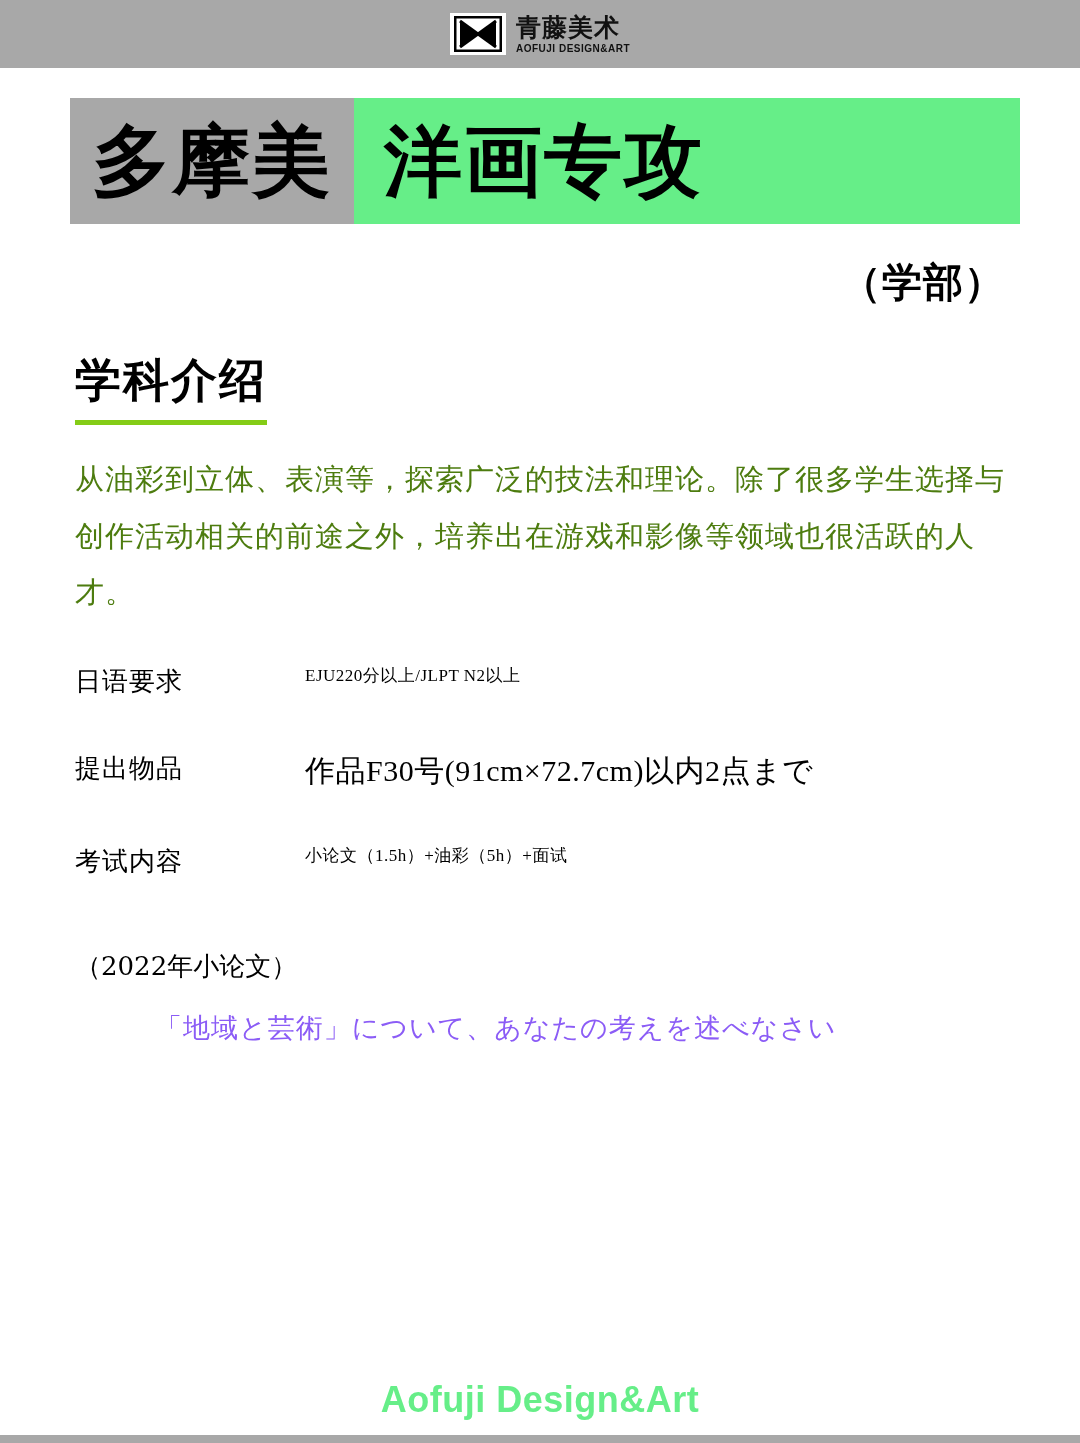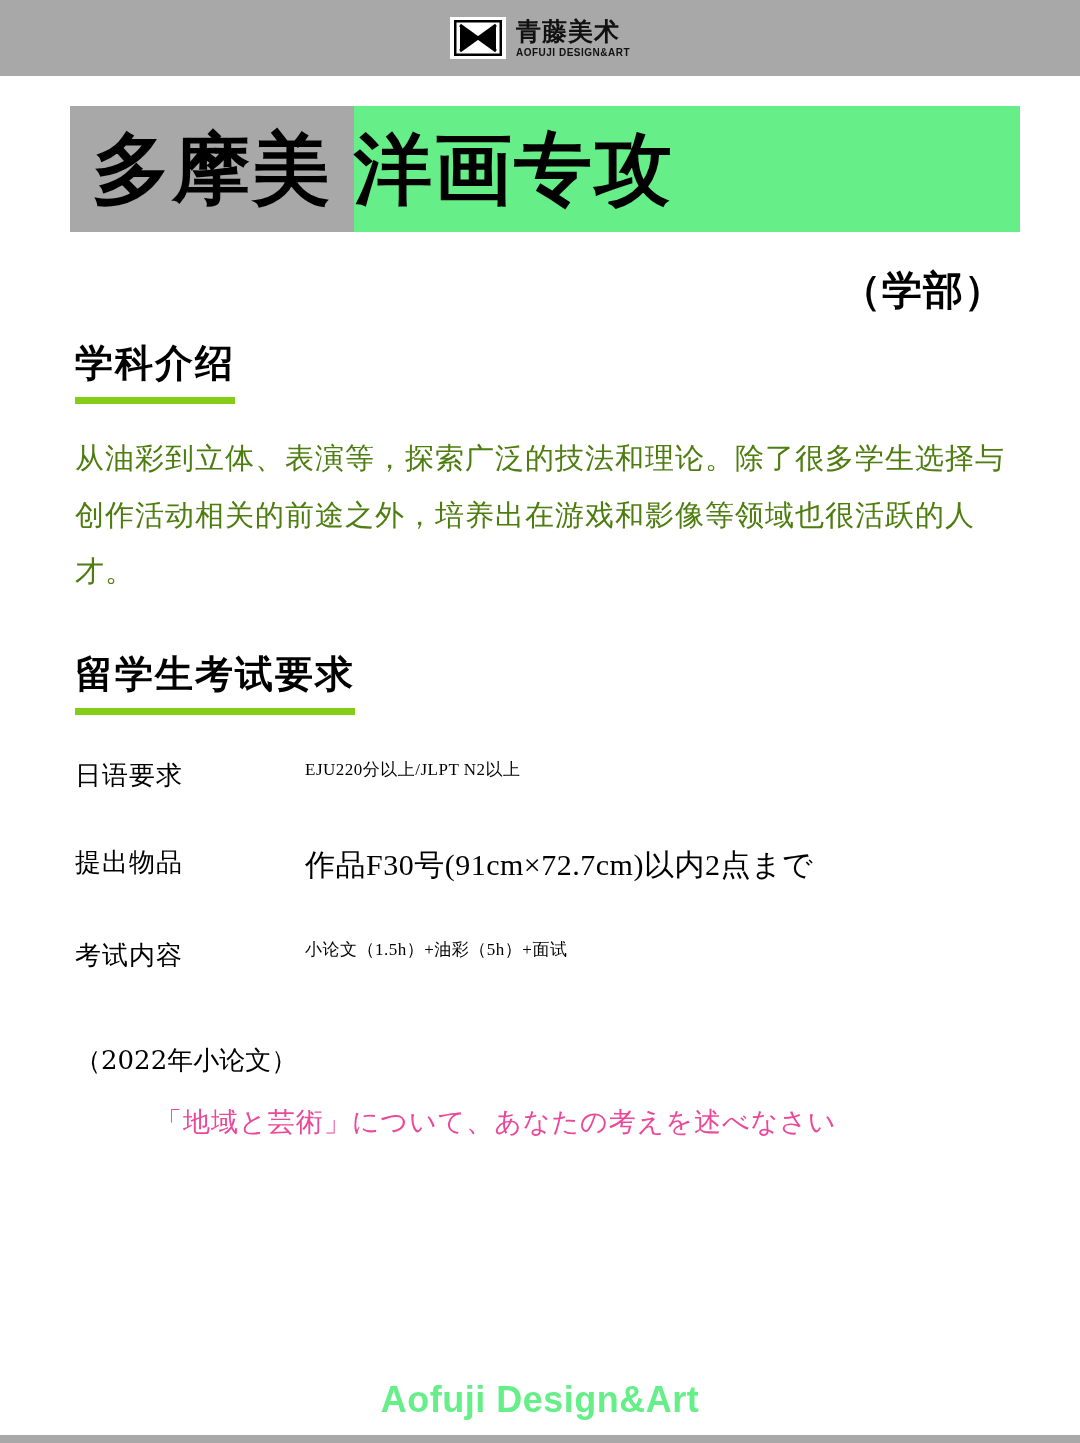--- a/index.html
+++ b/index.html
@@ -11,21 +11,21 @@
     width: 1080px;
     height: 1443px;
     font-family: "Liberation Sans", "DejaVu Sans", sans-serif;
     color: #000000;
     position: relative;
     overflow: hidden;
   }
 
   
   .topbar {
-    height: 76px;
+    height: 68px;
     background: #a8a8a8;
     display: flex;
     align-items: center;
     justify-content: center;
     position: relative;
   }
   .brand {
     display: flex;
     align-items: center;
     gap: 10px;
@@ -71,20 +71,21 @@
     display: flex;
     align-items: center;
     justify-content: center;
     padding: 0 22px;
   }
   .title-green {
     background: #66ee88;
     flex: 1;
     display: flex;
     align-items: center;
+    padding-left: 30px;
   }
   .title-text {
     font-size: 78px;
     font-weight: 900;
     letter-spacing: 2px;
     line-height: 1;
     color: #000;
     font-family: "Liberation Sans", "DejaVu Sans", sans-serif;
   }
   .subtitle {
@@ -95,26 +96,26 @@
     letter-spacing: 1px;
   }
 
   
   .section {
     margin-left: 75px;
     margin-right: 70px;
   }
   .sec-head {
     display: inline-block;
-    font-size: 38px;
+    font-size: 46px;
     font-weight: 900;
     letter-spacing: 2px;
     padding-bottom: 8px;
-    border-bottom: 7px solid #84cc16;
-    margin-top: 20px;
+    border-bottom: 5px solid #84cc16;
+    margin-top: 40px;
   }
 
   
   .intro {
     margin-top: 26px;
     font-size: 29px;
     line-height: 1.95;
     letter-spacing: 1px;
     font-family: "DejaVu Serif", "Liberation Serif", serif;
     color: #4d7c0f;
@@ -147,21 +148,21 @@
 
   .note {
     margin-top: 18px;
     font-size: 26px;
     font-family: "DejaVu Serif", "Liberation Serif", serif;
   }
   .quote {
     margin-top: 26px;
     margin-left: 80px;
     font-size: 27px;
-    color: #ec4899;
+    color: #8b5cf6;
     font-family: "DejaVu Serif", "Liberation Serif", serif;
     letter-spacing: 1px;
   }
 
   
   .footer {
     position: absolute;
     left: 0;
     bottom: 0;
     width: 100%;
@@ -216,21 +217,20 @@
   </div>
 </div>
 <div class="subtitle">（学部）</div>
 
 <div class="section">
   <div class="sec-head">学科介绍</div>
   <p class="intro">从油彩到立体、表演等，探索广泛的技法和理论。除了很多学生选择与创作活动相关的前途之外，培养出在游戏和影像等领域也很活跃的人才。</p>
 </div>
 
 <div class="section">
-  <div class="sec-head">留学生考试要求</div>
 
   <table class="req-table">
     <tbody>
       <tr>
         <td class="req-label">日语要求</td>
         <td class="req-value">EJU220分以上/JLPT N2以上</td>
       </tr>
       <tr>
         <td class="req-label">提出物品</td>
         <td class="req-value big">作品F30号(91cm×72.7cm)以内2点まで</td>

